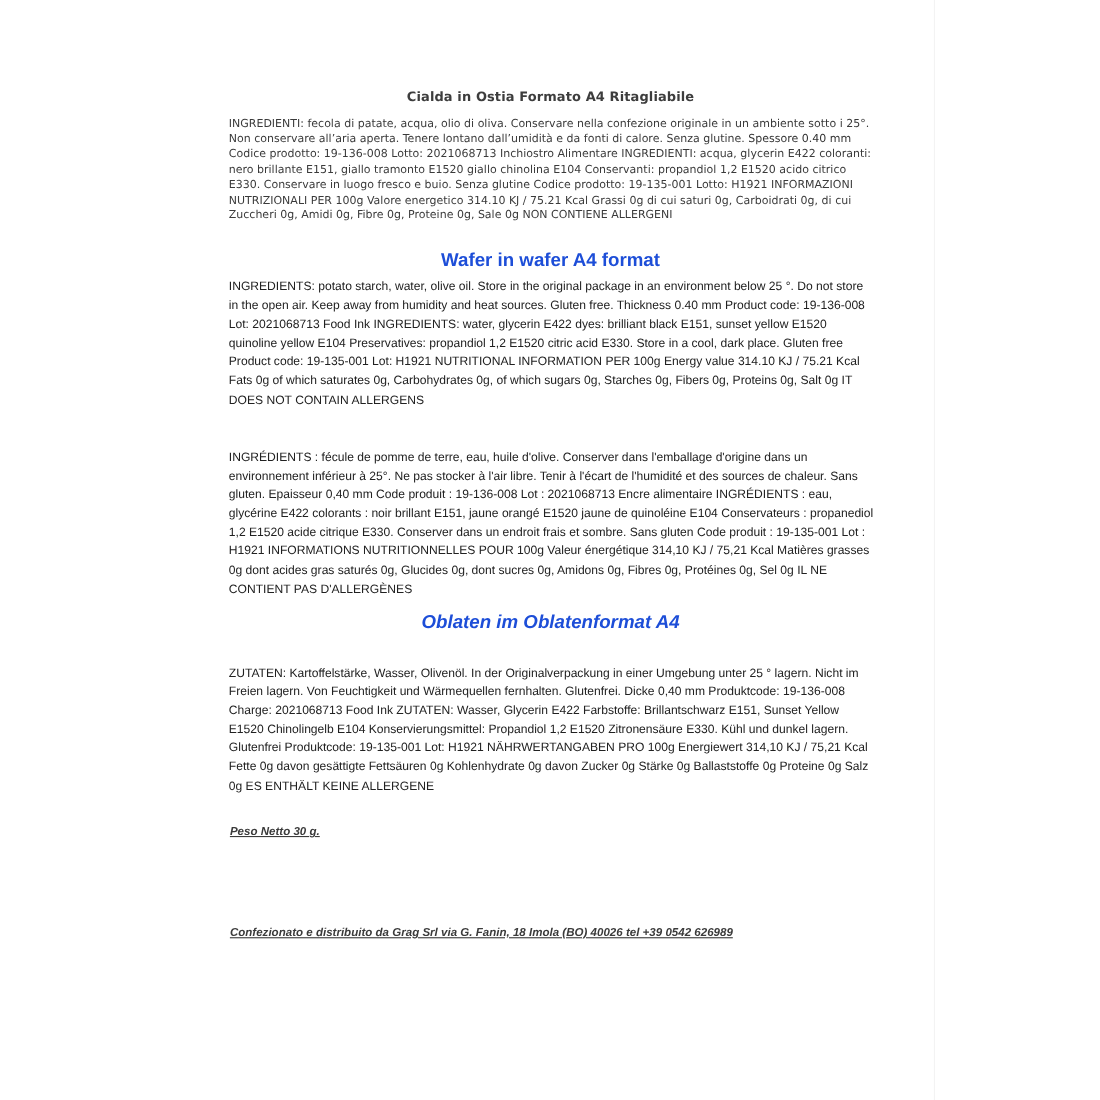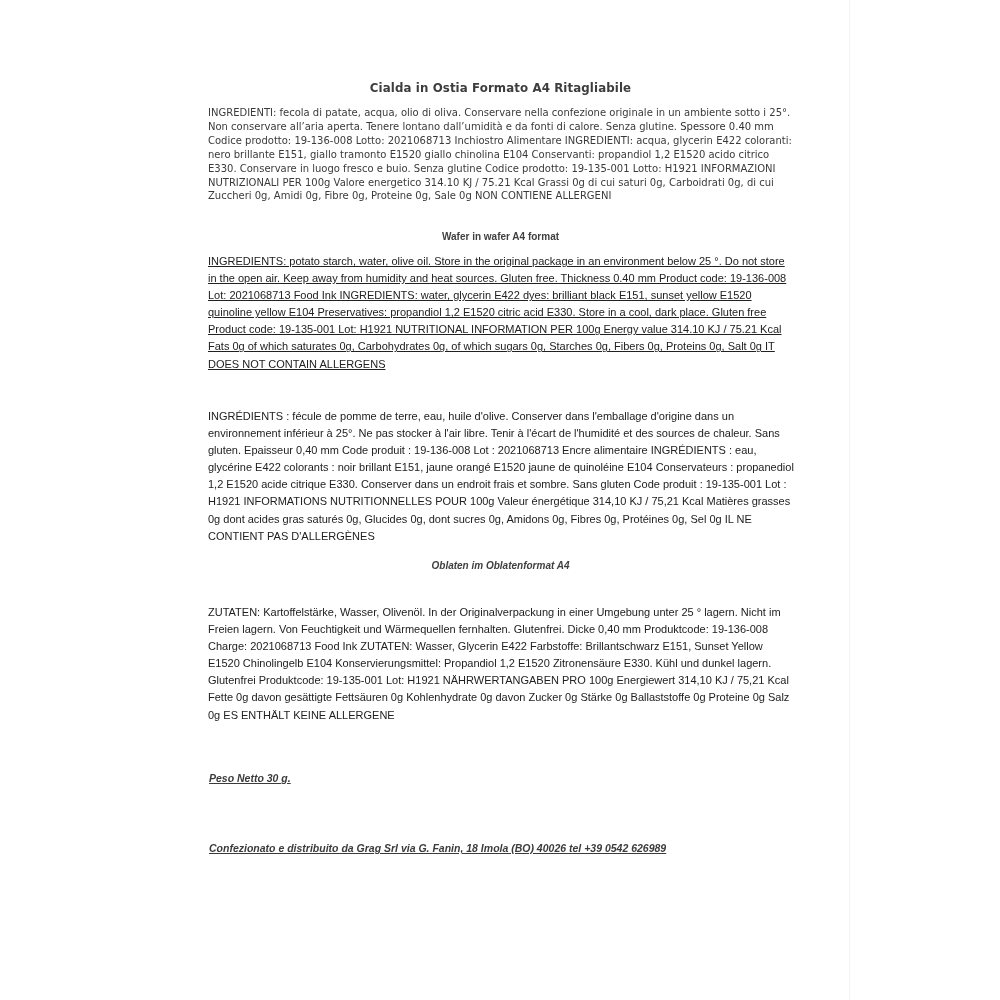--- a/index.html
+++ b/index.html
@@ -23,23 +23,23 @@
     height: 1000px;
     background: #f3f3f3;
   }
   .sec-title {
     position: absolute;
     left: 208px;
     width: 585px;
     text-align: center;
     font-family: "Liberation Sans", sans-serif;
     font-weight: bold;
-    font-size: 10px;
+    font-size: 17px;
     line-height: 16px;
-    color: #404040;
+    color: #1d4ed8;
     white-space: nowrap;
   }
   .sec-title.verdana-like {
     font-family: "DejaVu Sans", sans-serif;
     font-size: 11.8px;
     color: #3d3d3d;
     letter-spacing: 0.1px;
   }
   .sec-body {
     position: absolute;
@@ -68,26 +68,26 @@
     font-weight: bold;
     font-style: italic;
     text-decoration: underline;
     font-size: 10.5px;
     color: #3b3b3b;
     white-space: nowrap;
   }
   .pos-title-1 { top: 80px; }
   .pos-body-1  { top: 106px; }
   .pos-title-2 { top: 229px; }
-  .pos-body-2  { top: 253px; text-decoration: underline; }
+  .pos-body-2  { top: 253px; }
   .pos-title-3 { top: 386px; }
   .pos-body-3  { top: 408px; }
   .pos-title-4 { top: 558px; font-style: italic; }
   .pos-body-4  { top: 604px; }
-  .pos-peso    { top: 772px; text-decoration: underline; }
+  .pos-peso    { top: 750px; text-decoration: underline; }
   .pos-conf    { top: 842px; }
 </style>
 </head>
 <body>
 
 <div class="page">
 
   <div class="edge-line"></div>
 
   <div class="sec-title verdana-like pos-title-1">Cialda in Ostia Formato A4 Ritagliabile</div>

